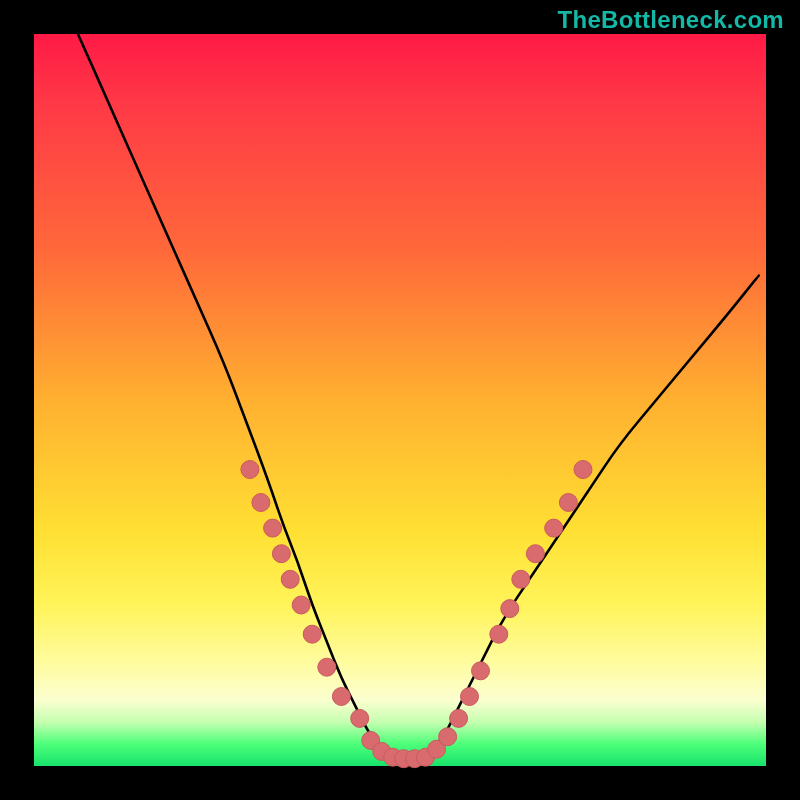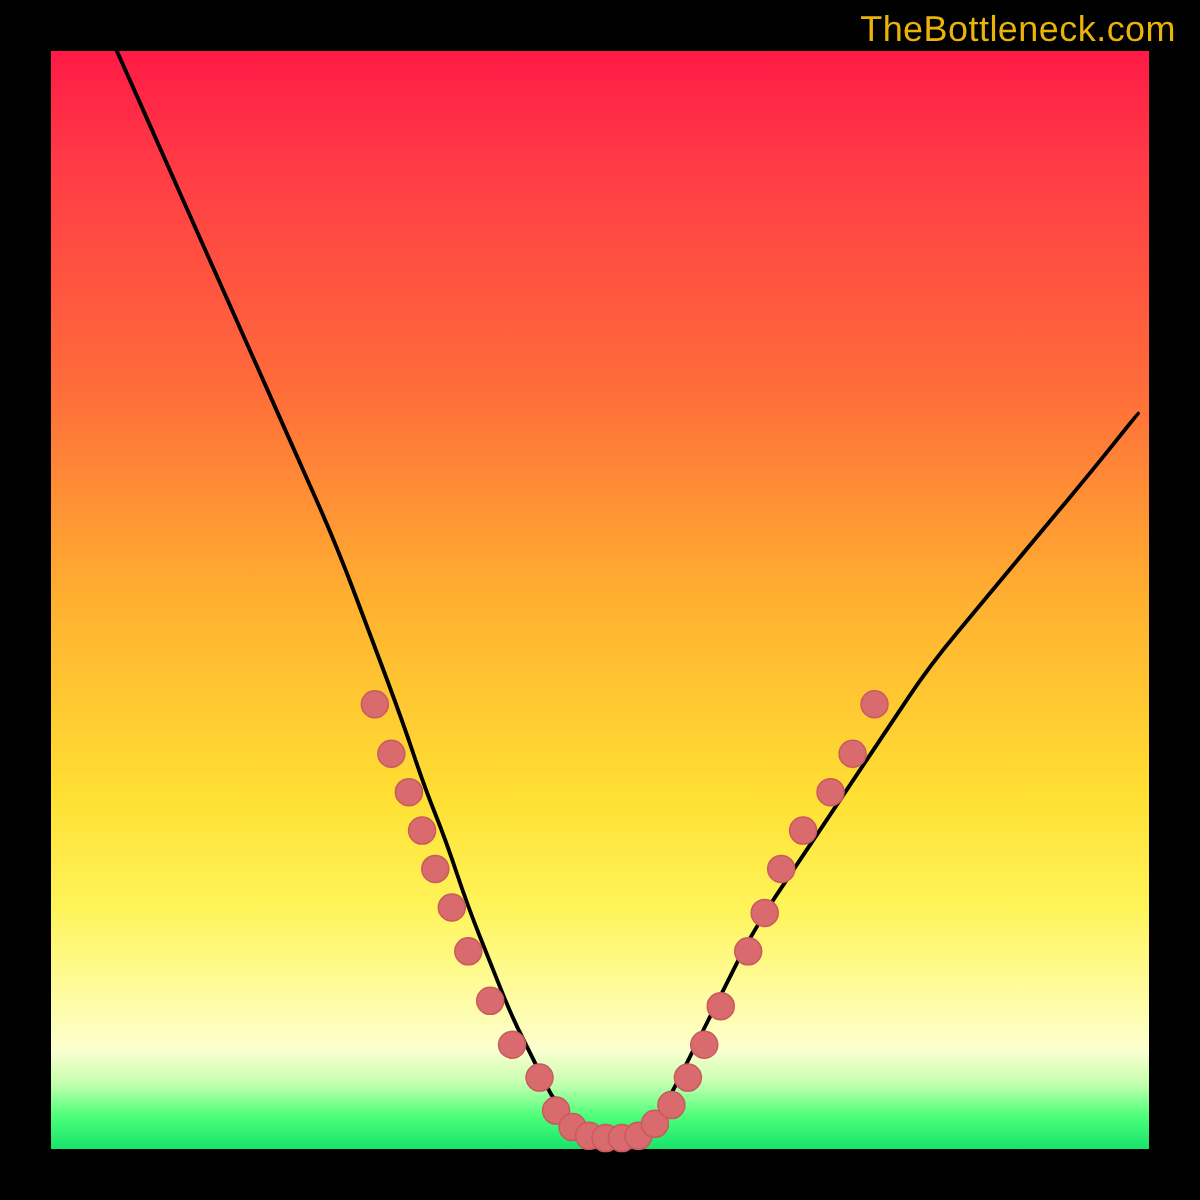--- a/index.html
+++ b/index.html
@@ -37,23 +37,23 @@
       #fbffd0 91%,
       #c6ffb0 94%,
       #4dff7a 97%,
       #17e36b 100%
     );
   }
   .watermark {
     position: absolute;
     top: 6px;
     right: 16px;
-    color: #eab308;
+    color: #14b8a6;
     font-size: 24px;
-    font-weight: 400;
+    font-weight: 700;
     letter-spacing: 0.3px;
     user-select: none;
   }
   svg.overlay {
     position: absolute;
     left: 34px;
     top: 34px;
     width: 732px;
     height: 732px;
     overflow: visible;

